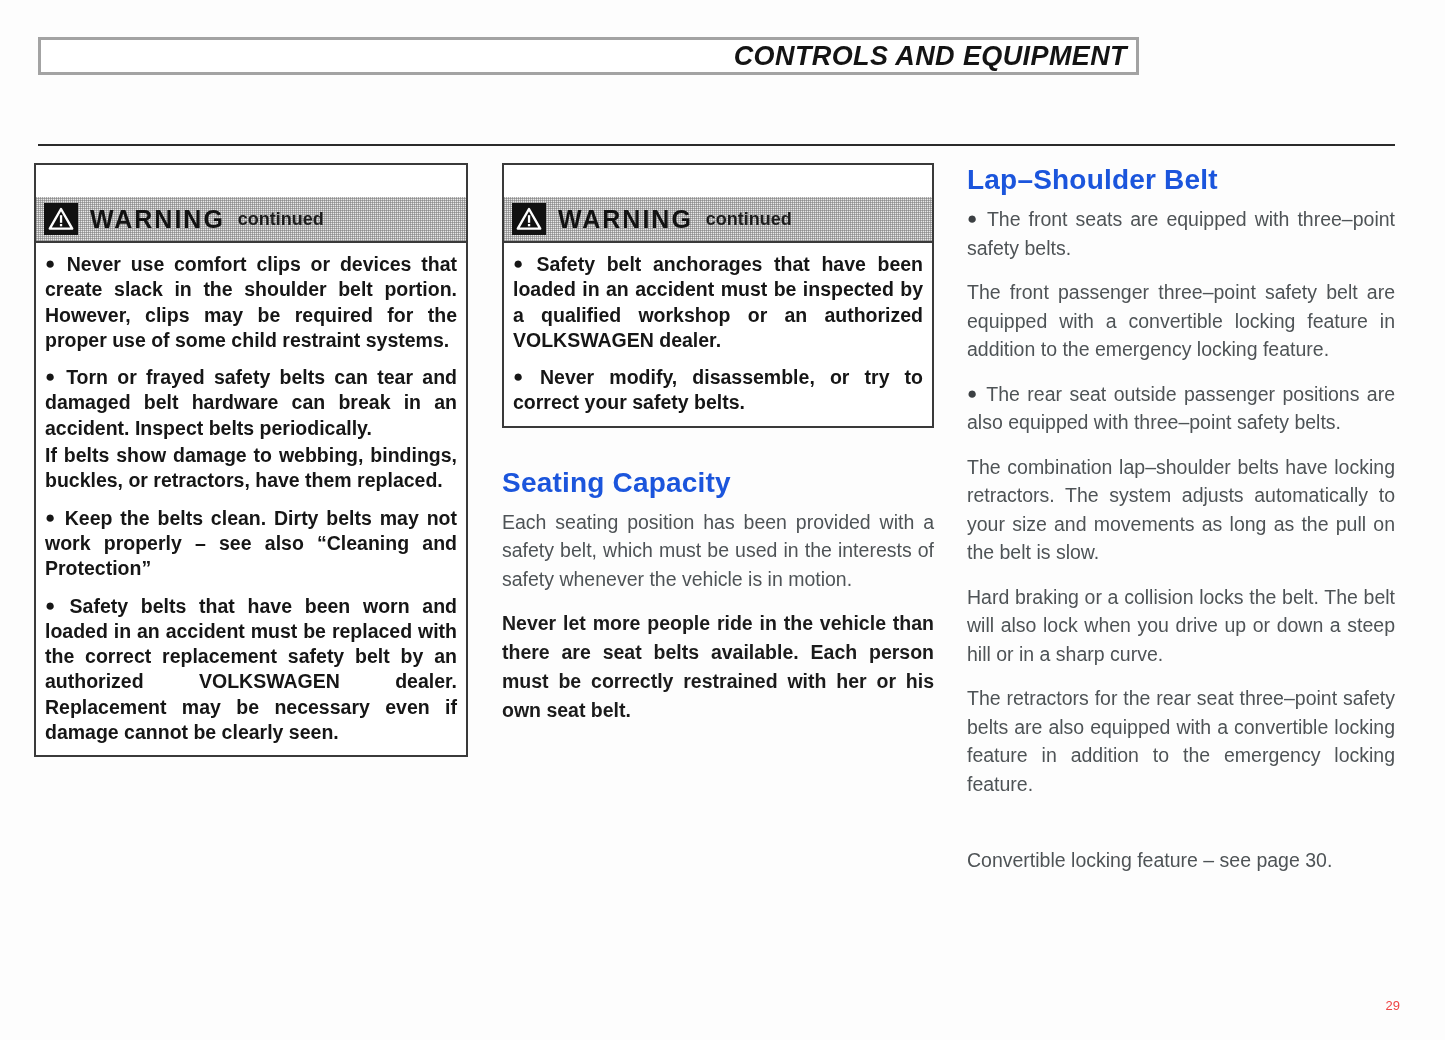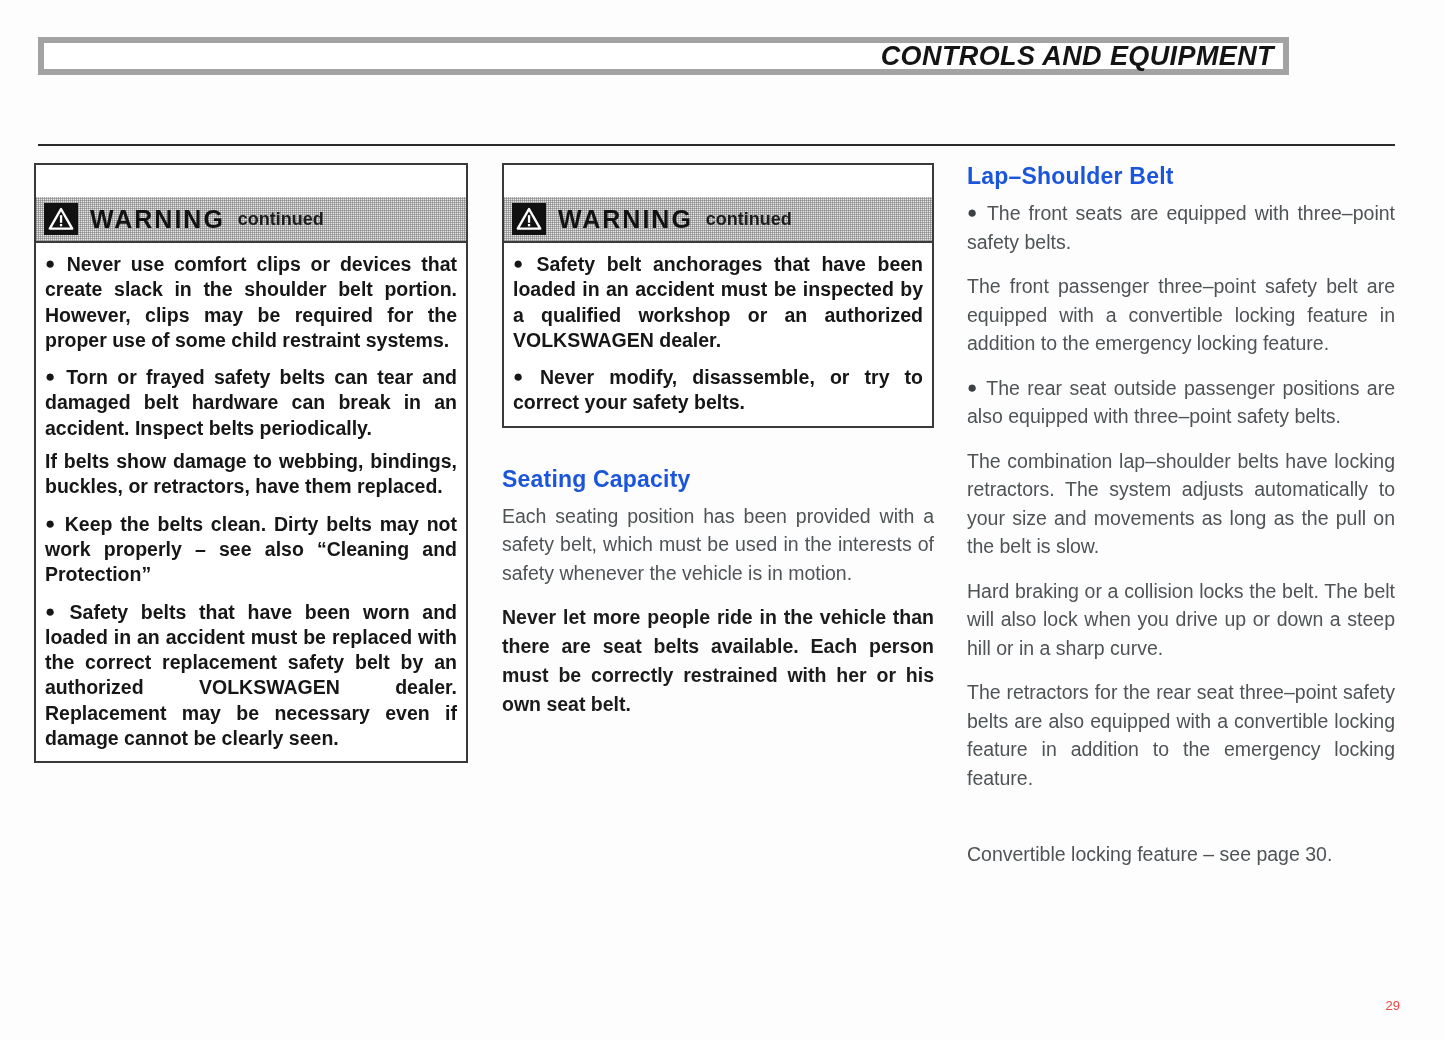--- a/index.html
+++ b/index.html
@@ -16,23 +16,23 @@
     height: 1040px;
     background: #fdfdfd;
     overflow: hidden;
   }
 
   
   .header-box {
     position: absolute;
     left: 38px;
     top: 37px;
-    width: 1251px;
+    width: 1101px;
     height: 38px;
-    border: 6px solid #a3a3a3;
+    border: 3px solid #a3a3a3;
     background: #ffffff;
     box-sizing: border-box;
     display: flex;
     align-items: center;
     justify-content: flex-end;
   }
   .header-title {
     font-size: 27px;
     font-weight: bold;
     font-style: italic;
@@ -109,34 +109,34 @@
   }
   .warn-body p {
     margin: 0 0 12px 0;
     font-size: 19.5px;
     font-weight: bold;
     line-height: 25.3px;
     color: #161616;
     text-align: justify;
     text-justify: inter-word;
   }
-  .warn-body p.nogap { margin-bottom: 8px; }
+  .warn-body p.nogap { margin-bottom: 2px; }
   .warn-body p:last-child { margin-bottom: 0; }
   .bullet {
     font-size: 17px;
     line-height: 0;
     position: relative;
     top: -2px;
     padding-right: 7px;
   }
 
   
   h2.section-title {
     margin: 0 0 9px 0;
-    font-size: 23px;
+    font-size: 28px;
     font-weight: bold;
     color: #1b55dc;
     letter-spacing: 0.2px;
     line-height: 1.18;
   }
 
   
   .body-p {
     margin: 0 0 16px 0;
     font-size: 19.5px;

